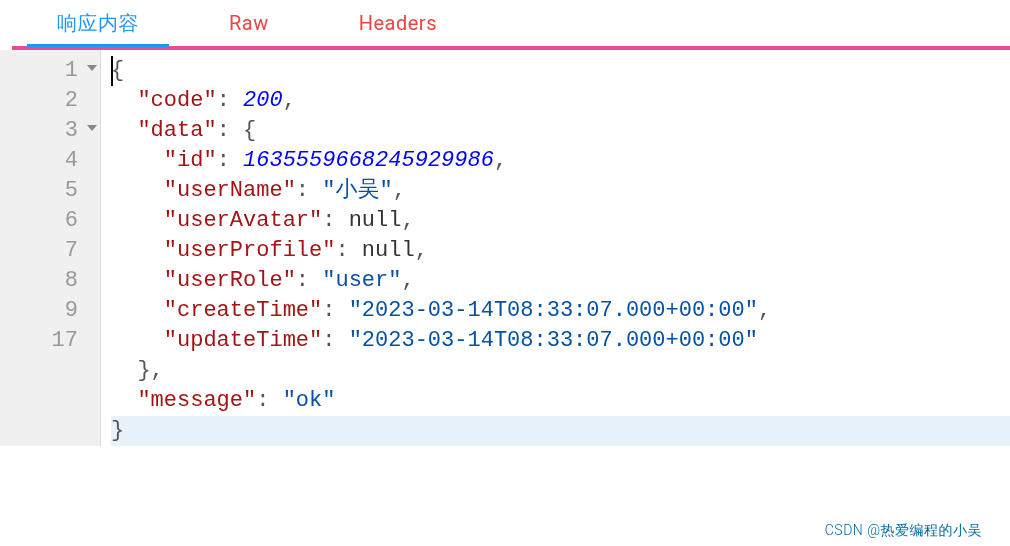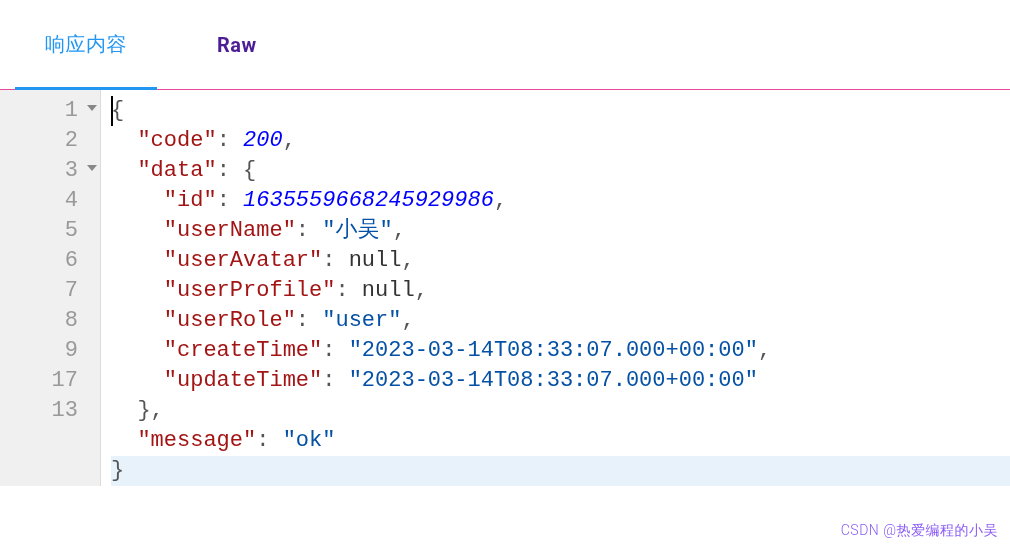--- a/index.html
+++ b/index.html
@@ -6,34 +6,35 @@
     body {
       font-family: -apple-system, BlinkMacSystemFont, "Segoe UI", Roboto, "Helvetica Neue", Arial, sans-serif;
       background: #ffffff;
       width: 1010px;
       height: 546px;
       overflow: hidden;
       position: relative;
     }
     .tabs {
       display: flex;
-      border-bottom: 1px solid #ec4899;
-      height: 90px;
+      border-bottom: 4px solid #ec4899;
+      height: 50px;
       align-items: center;
+      margin-left: 12px;
     }
     .tab {
       padding: 0 45px;
       font-size: 20px;
-      color: #4c1d95;
+      color: #ef4444;
       cursor: pointer;
       height: 100%;
       display: flex;
       align-items: center;
       position: relative;
-      font-weight: 700;
+      font-weight: 400;
       letter-spacing: 0.5px;
     }
     .tab.active {
       color: #2196f3;
       font-weight: 400;
     }
     .tab.active::after {
       content: '';
       position: absolute;
       bottom: -1px;
@@ -96,48 +97,48 @@
     }
     .s-punc { color: #555; }
     .s-key { color: #a31515; }
     .s-num { color: #0000ff; font-style: italic; }
     .s-str { color: #0451a5; }
     .s-null { color: #333; }
     .s-colon { color: #555; }
     .watermark {
       position: absolute;
       bottom: 6px;
-      right: 12px;
+      right: 28px;
       font-size: 14px;
-      color: #8b5cf6;
+      color: #0369a1;
       font-weight: 300;
       letter-spacing: 0.5px;
     }
   </style>
 </head>
 <body>
 
 <div class="tabs">
     <div class="tab active">响应内容</div>
     <div class="tab">Raw</div>
+    <div class="tab">Headers</div>
   </div>
 
 <div class="editor">
   <div class="gutter">
       <div class="gutter-line"><span>1</span><span class="fold-marker"></span></div>
       <div class="gutter-line"><span>2</span></div>
       <div class="gutter-line"><span>3</span><span class="fold-marker"></span></div>
       <div class="gutter-line"><span>4</span></div>
       <div class="gutter-line"><span>5</span></div>
       <div class="gutter-line"><span>6</span></div>
       <div class="gutter-line"><span>7</span></div>
       <div class="gutter-line"><span>8</span></div>
       <div class="gutter-line"><span>9</span></div>
       <div class="gutter-line"><span>17</span></div>
-      <div class="gutter-line"><span>13</span></div>
     </div>
   <div class="code">
     <div class="cursor-bar"></div>
   <div class="code-line"><span class="s-punc">{</span></div>
       <div class="code-line"><span>  </span><span class="s-key">"code"</span><span class="s-colon">: </span><span class="s-num">200</span><span class="s-punc">,</span></div>
       <div class="code-line"><span>  </span><span class="s-key">"data"</span><span class="s-colon">: </span><span class="s-punc">{</span></div>
       <div class="code-line"><span>    </span><span class="s-key">"id"</span><span class="s-colon">: </span><span class="s-num">1635559668245929986</span><span class="s-punc">,</span></div>
       <div class="code-line"><span>    </span><span class="s-key">"userName"</span><span class="s-colon">: </span><span class="s-str">"小吴"</span><span class="s-punc">,</span></div>
       <div class="code-line"><span>    </span><span class="s-key">"userAvatar"</span><span class="s-colon">: </span><span class="s-null">null</span><span class="s-punc">,</span></div>
       <div class="code-line"><span>    </span><span class="s-key">"userProfile"</span><span class="s-colon">: </span><span class="s-null">null</span><span class="s-punc">,</span></div>

